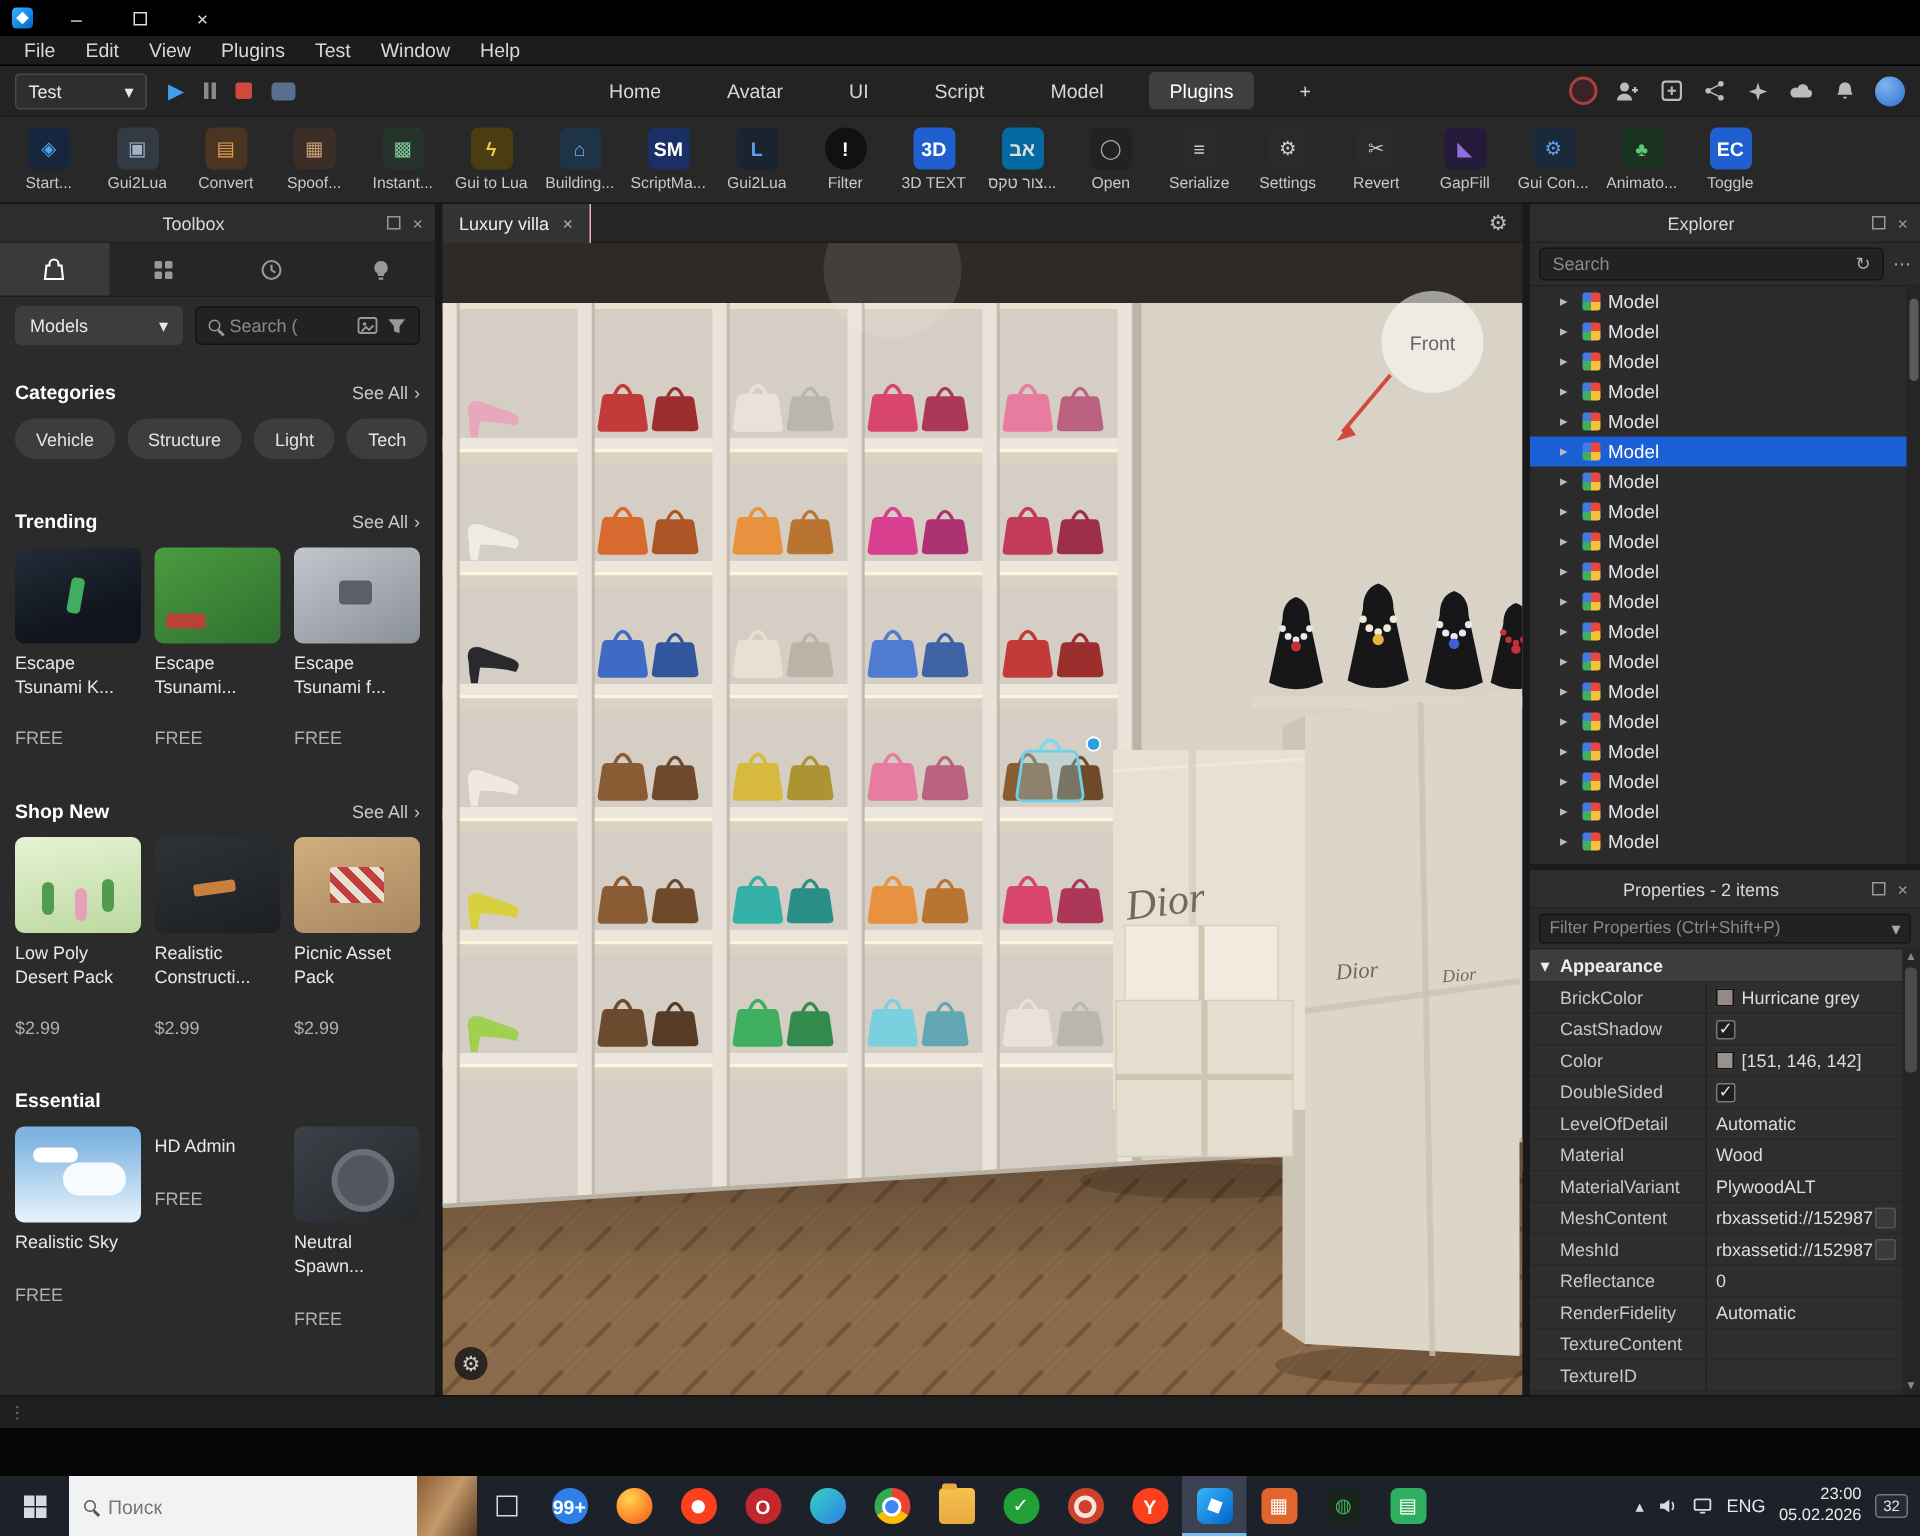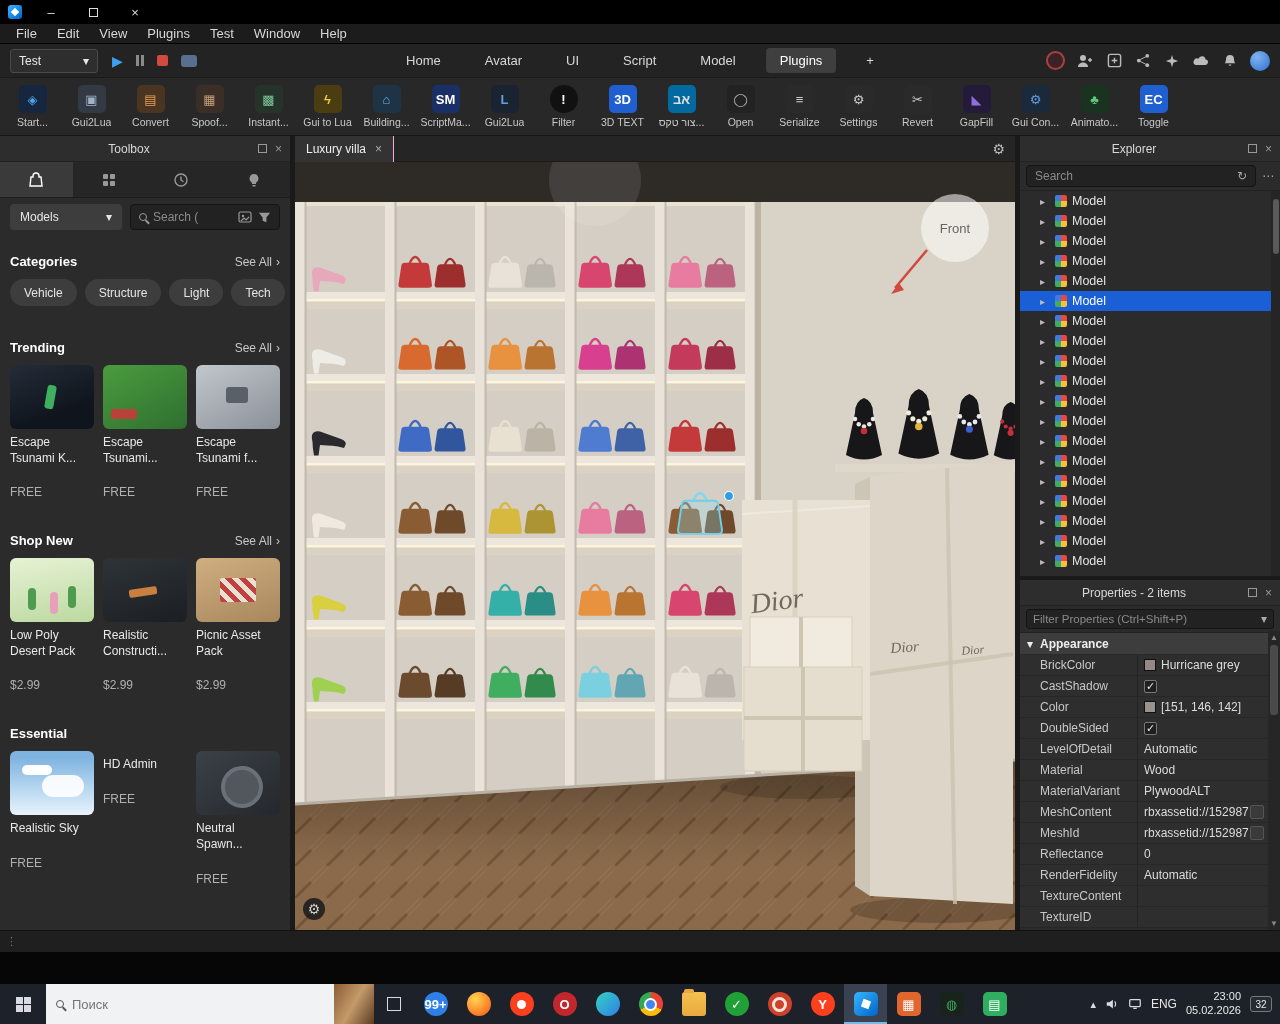--- a/index.html
+++ b/index.html
@@ -146,21 +146,21 @@
   .commandbar .grip{color:#777;font-size:11px;}
   .commandbar input{flex:1;background:transparent;border:none;outline:none;color:#999;font-family:"DejaVu Sans Mono","Liberation Mono",monospace;font-size:12px;}
 
   .desktop-gap{height:32px;background:#060606;}
 
   
   .taskbar{height:40px;background:#1d2129;display:flex;align-items:stretch;}
   .tb-start{width:46px;display:flex;align-items:center;justify-content:center;}
   .winlogo{display:grid;grid-template-columns:7px 7px;grid-template-rows:7px 7px;gap:1px;}
   .winlogo span{background:#d8dce2;}
-  .tb-search{width:328px;background:#f0f2f4;display:flex;align-items:center;padding-left:10px;gap:8px;}
+  .tb-search{width:272px;background:#f0f2f4;display:flex;align-items:center;padding-left:10px;gap:8px;}
   .tb-search input{flex:1;border:none;outline:none;background:transparent;color:#222;font-size:13px;min-width:0;}
   .search-img{width:40px;height:40px;background:linear-gradient(120deg,#8a5c34,#c49a6a 50%,#5a3a22);flex:none;}
   .tb-taskview{width:40px;display:flex;align-items:center;justify-content:center;}
   .tv-ico{width:14px;height:14px;border:1.5px solid #d8dce2;display:inline-block;}
   .tb-apps{display:flex;}
   .tb-app{width:43px;display:flex;align-items:center;justify-content:center;}
   .tb-app.active{background:#3a4150;box-shadow:inset 0 -2px 0 #76b9ed;}
   .tb-ico{width:24px;height:24px;display:flex;align-items:center;justify-content:center;font-weight:bold;font-size:13px;color:#fff;}
   .tb-ico.circle{border-radius:50%;}
   .tb-ico.square{border-radius:5px;}

